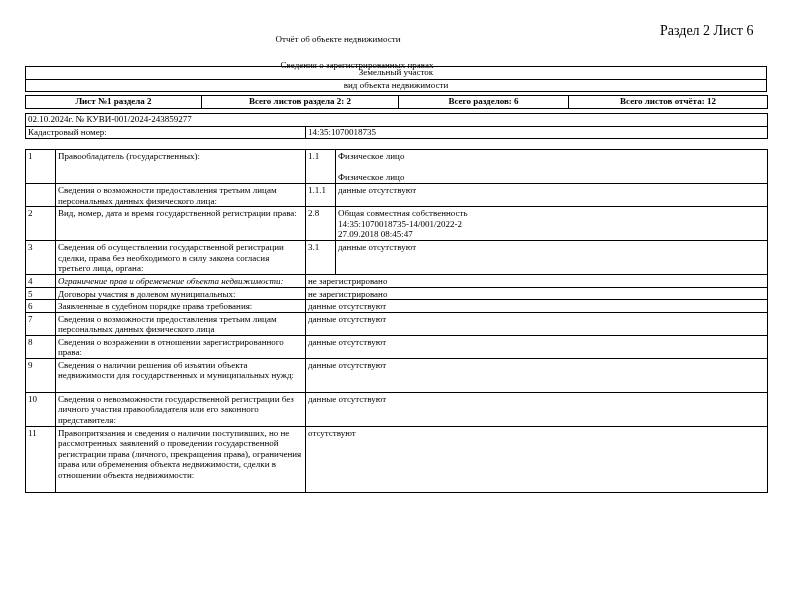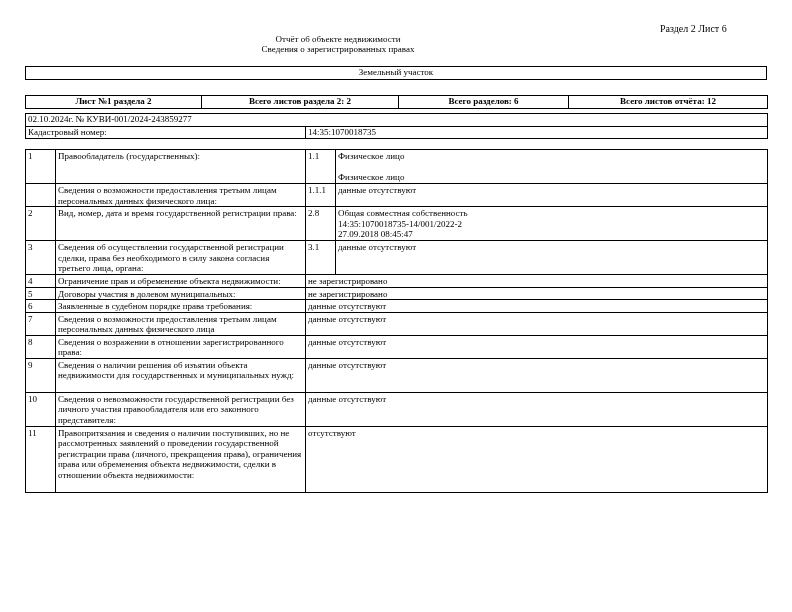--- a/index.html
+++ b/index.html
@@ -1,40 +1,43 @@
 <!DOCTYPE html>
 <html><head>
 <meta charset="utf-8">
 <style>
   html, body { margin: 0; padding: 0; background: #ffffff; }
   body { width: 792px; height: 612px; position: relative; overflow: hidden;
          font-family: "Liberation Serif", "DejaVu Serif", serif; color: #000; font-size: 9px; }
   .abs { position: absolute; }
-  .page-ref { left: 660px; top: 23px; font-size: 10px; }
+  .page-ref { left: 660px; top: 23px; font-size: 14px; }
   .title { left: 0; width: 676px; text-align: center; font-size: 9px; }
   .t1 { top: 34px; }
-  .t2 { top: 44px; }
+  .t2 { top: 60px; padding-left: 19px; }
   table { border-collapse: collapse; position: absolute; left: 25px; width: 742px; table-layout: fixed; }
   td { border: 1px solid #000; padding: 0 2px; vertical-align: top; font-size: 9px; line-height: 10.5px; }
   .hdr td { text-align: center; height: 11.5px; padding: 0; }
   .sheet td { text-align: center; height: 11.5px; padding: 0; font-weight: bold; }
   .info td { height: 11.5px; padding: 0 2px; }
   .main td { padding: 1px 2px 0 2px; }
 </style>
 </head>
 <body>
 
 <div class="abs page-ref">Раздел 2  Лист 6</div>
 <div class="abs title t1">Отчёт об объекте недвижимости</div>
 <div class="abs title t2">Сведения о зарегистрированных правах</div>
 
 <table class="hdr" style="top:66px;">
   <tbody>
       <tr>
         <td>Земельный участок</td>
+      </tr>
+  <tr>
+        <td>вид объекта недвижимости</td>
       </tr>
 </tbody>
   </table>
 
 <table class="sheet" style="top:95px;">
   <colgroup>
       <col style="width:176px">
       <col style="width:197px">
       <col style="width:170px">
       <col style="width:199px">
@@ -100,21 +103,21 @@
     </td>
   </tr>
   <tr style="height:34px;">
     <td>3</td>
     <td>Сведения об осуществлении государственной регистрации сделки, права без необходимого в силу закона согласия третьего лица, органа:</td>
     <td>3.1</td>
     <td>данные отсутствуют</td>
   </tr>
   <tr style="height:12px;">
     <td>4</td>
-    <td style="white-space:nowrap;overflow:hidden;">Ограничение прав и обременение объекта недвижимости:</td>
+    <td style="white-space:nowrap;overflow:hidden;font-style:italic;">Ограничение прав и обременение объекта недвижимости:</td>
     <td colspan="2">не зарегистрировано</td>
   </tr>
   <tr style="height:12px;">
     <td>5</td>
     <td>Договоры участия в долевом муниципальных:</td>
     <td colspan="2">не зарегистрировано</td>
   </tr>
   <tr style="height:12px;">
     <td>6</td>
     <td>Заявленные в судебном порядке права требования:</td>

